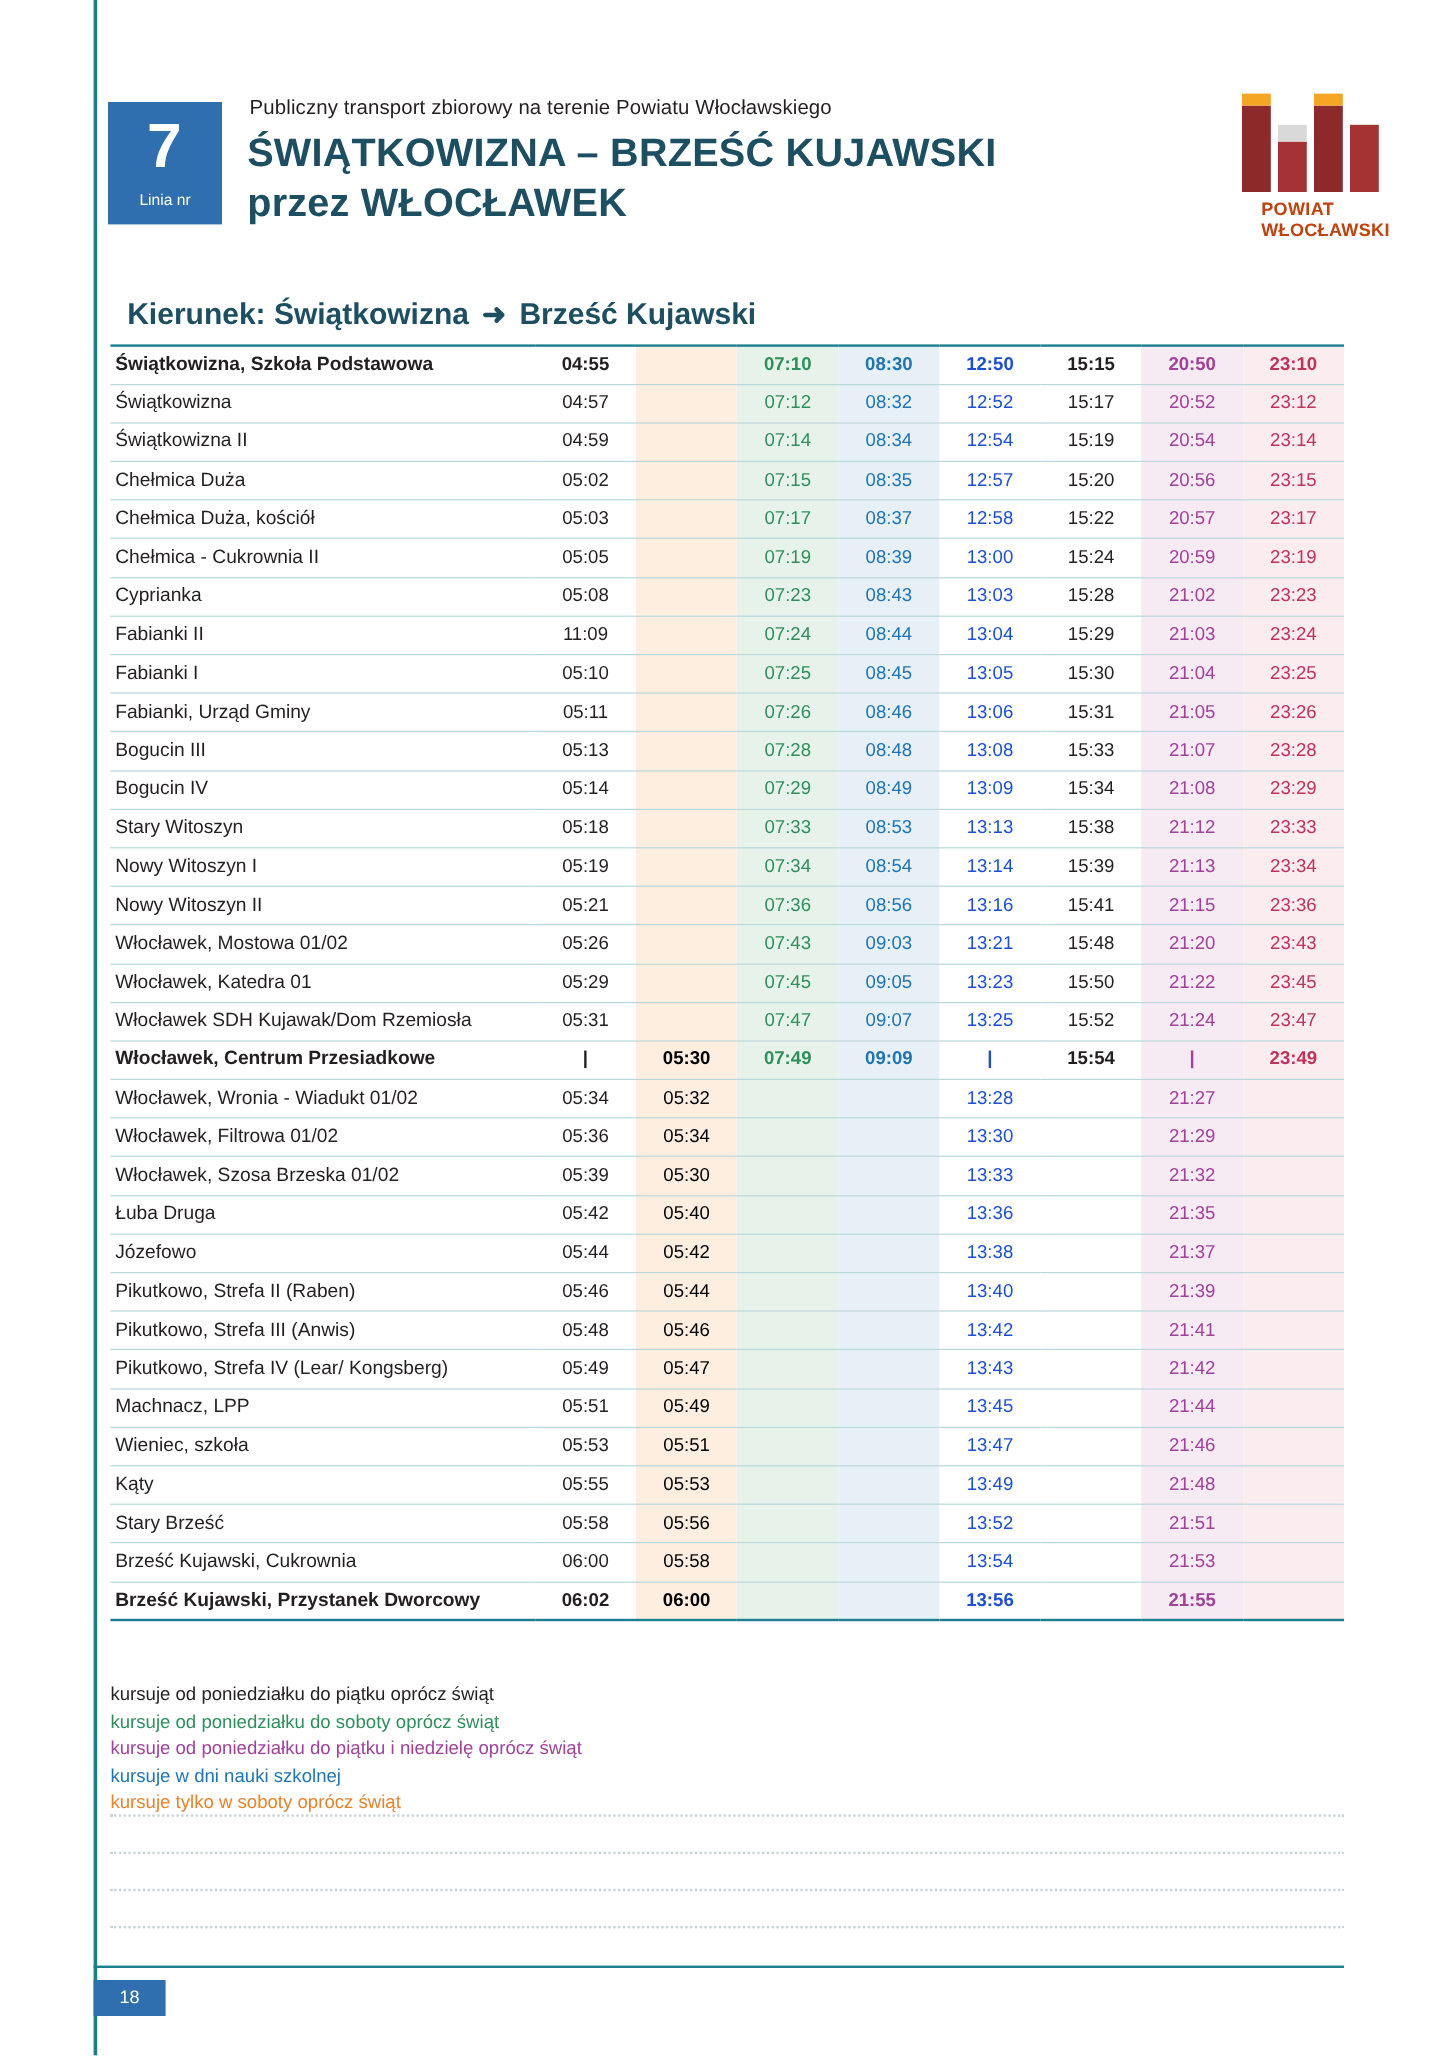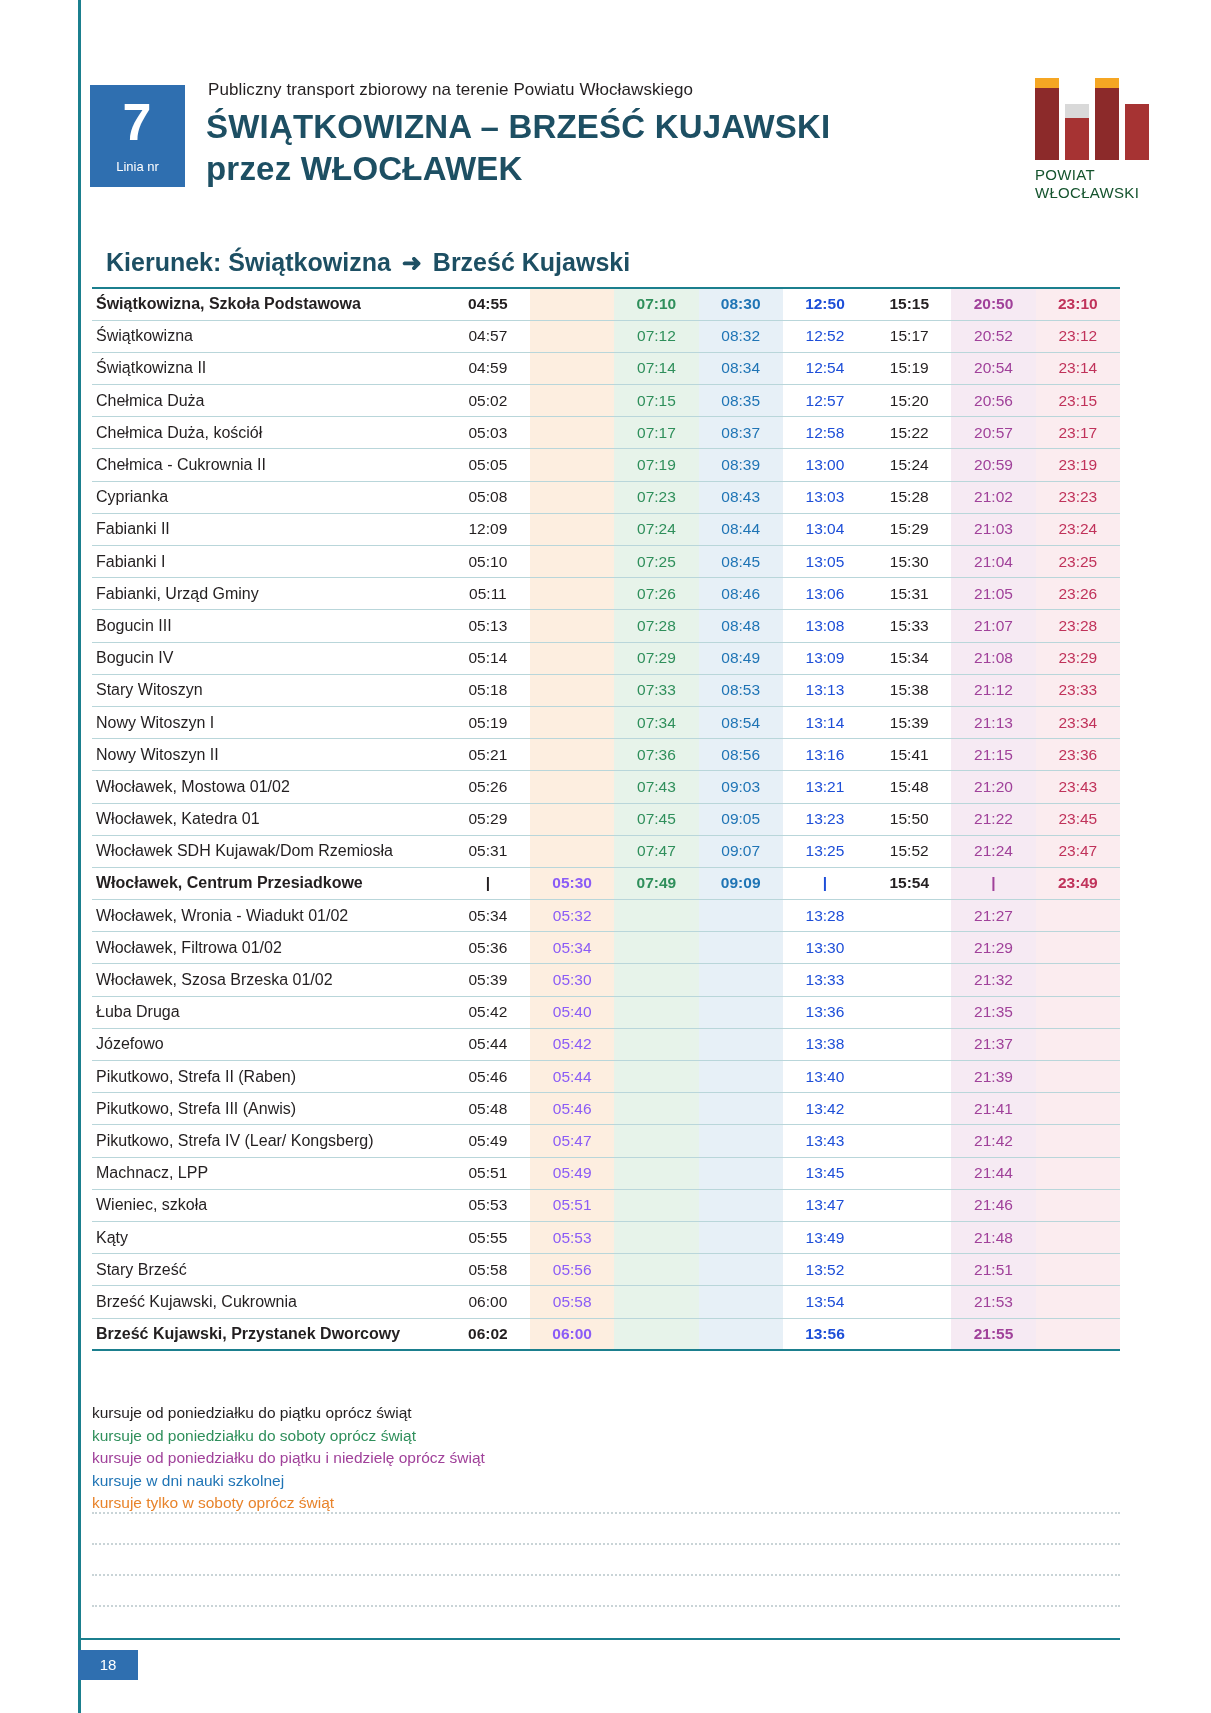--- a/index.html
+++ b/index.html
@@ -88,25 +88,25 @@
     position: absolute;
     left: 925px;
     top: 8px;
     width: 200px;
     height: 130px;
   }
   .logo .mark { position: absolute; left: 20px; top: 0; width: 125px; height: 82px; }
   .logo .bar { position: absolute; }
   .logo-text {
     position: absolute;
-    left: 20px;
+    left: 36px;
     top: 88px;
     font-size: 15px;
-    font-weight: normal;
-    color: #14532d;
+    font-weight: bold;
+    color: #c2410c;
     line-height: 18px;
     letter-spacing: 0.3px;
   }
 
   
   .direction {
     position: absolute;
     left: 106px;
     top: 248px;
     font-size: 25px;
@@ -152,21 +152,21 @@
   .c1 { background: #fdeee0; }
   .c2 { background: #e7f3ea; }
   .c3 { background: #e7f0f7; }
   .c4 { background: #ffffff; }
   .c5 { background: #ffffff; }
   .c6 { background: #f6eaf3; }
   .c7 { background: #fbecef; }
 
   
   .k0 { color: #231f20; }
-  .k1 { color: #8b5cf6; }
+  .k1 { color: #000000; }
   .k2 { color: #2f8f5b; }
   .k3 { color: #1f74b5; margin-top: 20px; }
   .k4 { color: #1d4ed8; }
   .k5 { color: #231f20; }
   .k6 { color: #a0419a; }
   .k7 { color: #c0325a; }
 
   
   .legend {
     position: absolute;
@@ -328,21 +328,21 @@
           <td class="t c1 k1"></td>
           <td class="t c2 k2">07:23</td>
           <td class="t c3 k3">08:43</td>
           <td class="t c4 k4">13:03</td>
           <td class="t c5 k5">15:28</td>
           <td class="t c6 k6">21:02</td>
           <td class="t c7 k7">23:23</td>
         </tr>
         <tr class="rowline">
           <td class="stop">Fabianki II</td>
-          <td class="t c0 k0">12:09</td>
+          <td class="t c0 k0">11:09</td>
           <td class="t c1 k1"></td>
           <td class="t c2 k2">07:24</td>
           <td class="t c3 k3">08:44</td>
           <td class="t c4 k4">13:04</td>
           <td class="t c5 k5">15:29</td>
           <td class="t c6 k6">21:03</td>
           <td class="t c7 k7">23:24</td>
         </tr>
         <tr class="rowline">
           <td class="stop">Fabianki I</td>

